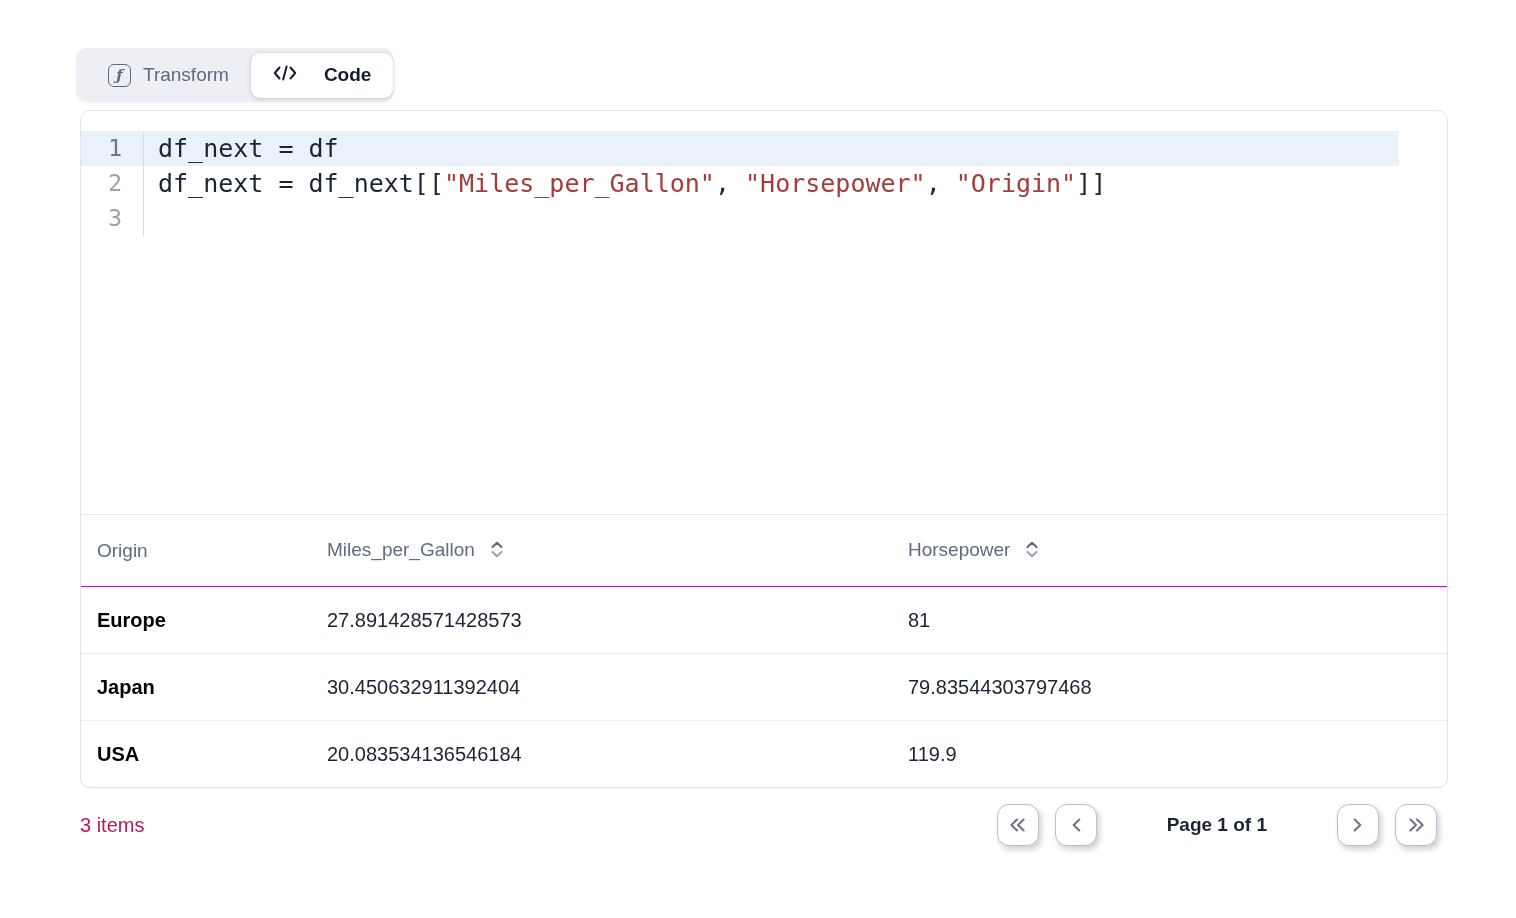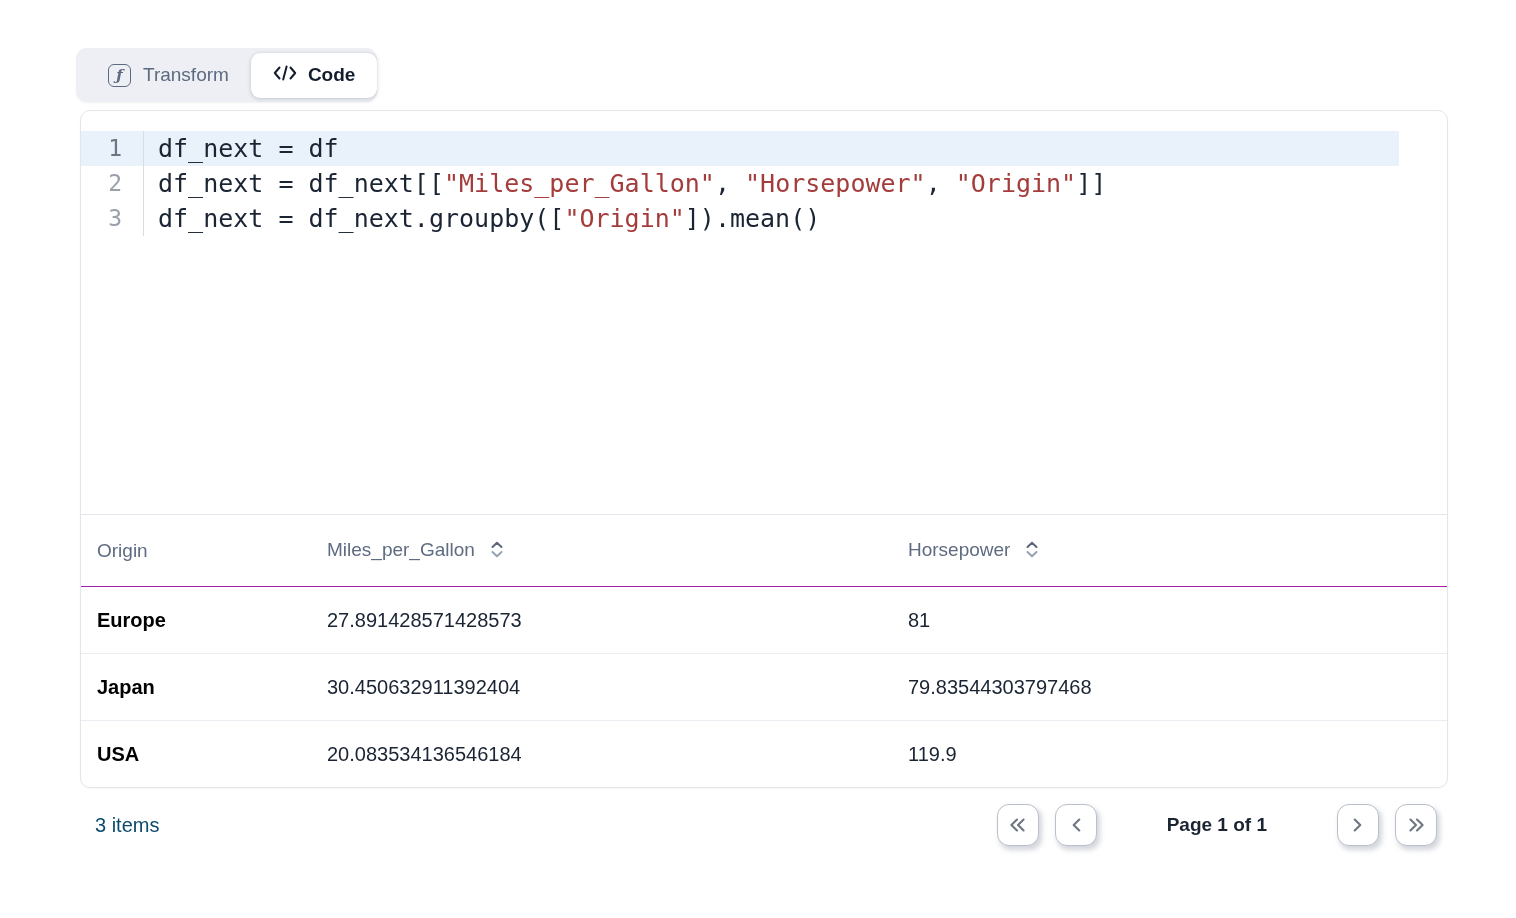--- a/index.html
+++ b/index.html
@@ -24,21 +24,21 @@
     padding: 0 22px 0 32px; height: 100%;
     color: #5d6b80; font-size: 19px; font-weight: 500; cursor: pointer;
   }
   .fn-icon {
     width: 23px; height: 23px; border: 1.7px solid #5d6b80; border-radius: 6px;
     display: flex; align-items: center; justify-content: center;
     font-family: "DejaVu Serif", serif; font-style: italic;
     font-size: 15px; font-weight: 600; color: #5d6b80; padding-bottom: 1px;
   }
   .tab-code {
-    display: flex; align-items: center; gap: 11px;
+    display: flex; align-items: center; gap: 27px;
     height: 45px; padding: 0 22px; 
     background: #ffffff; border-radius: 9px;
     color: #141d30; font-size: 19px; font-weight: 700; cursor: pointer;
     box-shadow: 0 1px 4px rgba(20,30,60,0.18), 0 0 1px rgba(20,30,60,0.15);
   }
 
   
   .panel {
     position: absolute; left: 80px; top: 110px; width: 1368px; height: 678px;
     border: 1px solid #e2e6eb; border-radius: 10px; overflow: hidden;
@@ -80,21 +80,21 @@
   }
   .data-table tbody tr:last-child td { border-bottom: none; margin-top: 13px; }
   .td-origin { font-weight: 700; color: #000000; }
   .sort-icon { display: inline-block; vertical-align: -2px; margin-left: 15px; }
 
   
   .footer {
     position: absolute; left: 80px; top: 802px; width: 1368px; height: 46px;
     display: flex; align-items: center;
   }
-  .items-count { margin-left: 15px; color: #0c4a6e; font-size: 20px; }
+  .items-count { margin-left: 0; color: #be185d; font-size: 20px; }
   .pagination { margin-left: auto; display: flex; align-items: center; gap: 16px; margin-right: 11px; }
   .page-btn {
     width: 42px; height: 42px; border-radius: 12px;
     border: 1.5px solid #b9c0cb; background: #ffffff;
     display: flex; align-items: center; justify-content: center;
     padding: 0; cursor: pointer;
     box-shadow: 2.5px 3.5px 5px rgba(140,148,160,0.38);
   }
   .page-btn svg { display: block; }
   .page-label { font-size: 19px; font-weight: 700; color: #1b2433; padding: 0 54px; }
@@ -127,21 +127,20 @@
       <div class="code-line active">
         <div class="gutter">1</div>
         <div class="code-text"><span>df_next = df</span></div>
       </div>
       <div class="code-line">
         <div class="gutter">2</div>
         <div class="code-text"><span class="tok">df_next = df_next[[</span><span class="tok-str">"Miles_per_Gallon"</span><span class="tok">, </span><span class="tok-str">"Horsepower"</span><span class="tok">, </span><span class="tok-str">"Origin"</span><span class="tok">]]</span></div>
       </div>
       <div class="code-line">
         <div class="gutter">3</div>
-        <div class="code-text"><span class="tok">df_next = df_next.groupby([</span><span class="tok-str">"Origin"</span><span class="tok">]).mean()</span></div>
       </div>
     </div>
 
     <table class="data-table">
       <colgroup>
           <col style="width:230px">
           <col style="width:581px">
           <col>
         </colgroup>
       <thead>

